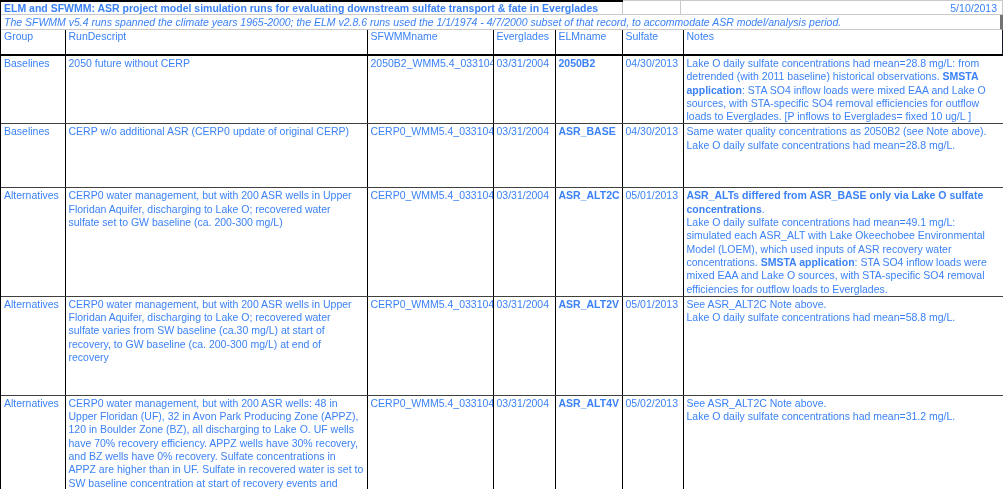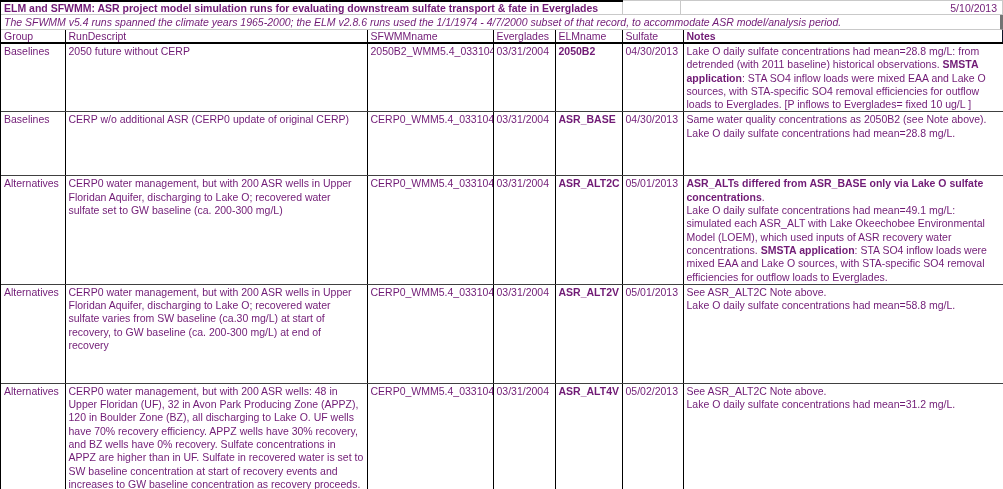--- a/index.html
+++ b/index.html
@@ -1,20 +1,20 @@
 <!DOCTYPE html>
 <html><head>
 <meta charset="utf-8">
 <style>
   html,body{margin:0;padding:0;background:#e8e8e8;}
   .page{
     position:relative;
     width:1003px;height:489px;
     background:#fff;
-    color:#701a75;
+    color:#3b82f6;
     font-family:"Liberation Sans", sans-serif;
     overflow:hidden;
     border-left:1px solid #000;
     box-sizing:border-box;
   }
   .top-accent{position:absolute;top:0;left:0;width:622px;height:2px;background:#000;}
   .top-gray{position:absolute;top:0;left:622px;right:0;height:1px;background:#c9c9c9;}
 
   .title-row{
     display:flex;height:15px;box-sizing:border-box;
@@ -38,26 +38,26 @@
     padding:1px 0 0 3px;white-space:nowrap;overflow:hidden;
   }
 
   table.grid{
     border-collapse:collapse;table-layout:fixed;
     width:1002px;
   }
   table.grid th{
     font-weight:normal;text-align:left;font-size:10.5px;
     height:13px;box-sizing:border-box;
-    padding:0 0 0 3px;white-space:nowrap;overflow:hidden;
+    padding:0 0 12px 3px;white-space:nowrap;overflow:hidden;
     border-right:1px solid #000;
     border-bottom:2px solid #000;
     margin-left:11px;
   }
-  table.grid th:last-child{border-right:2px solid #0f172a;font-weight:bold;}
+  table.grid th:last-child{border-right:2px solid #0f172a;}
   table.grid td{
     vertical-align:top;font-size:10.5px;line-height:13.3px;
     padding:1px 3px 0 3px;box-sizing:border-box;
     border-right:1px solid #000;
     border-bottom:1px solid #404040;
     overflow:hidden;word-wrap:break-word;
   }
   table.grid td.col-sfwmm_name,
   table.grid td.col-sfwmm_date,
   table.grid td.col-elm_name,

